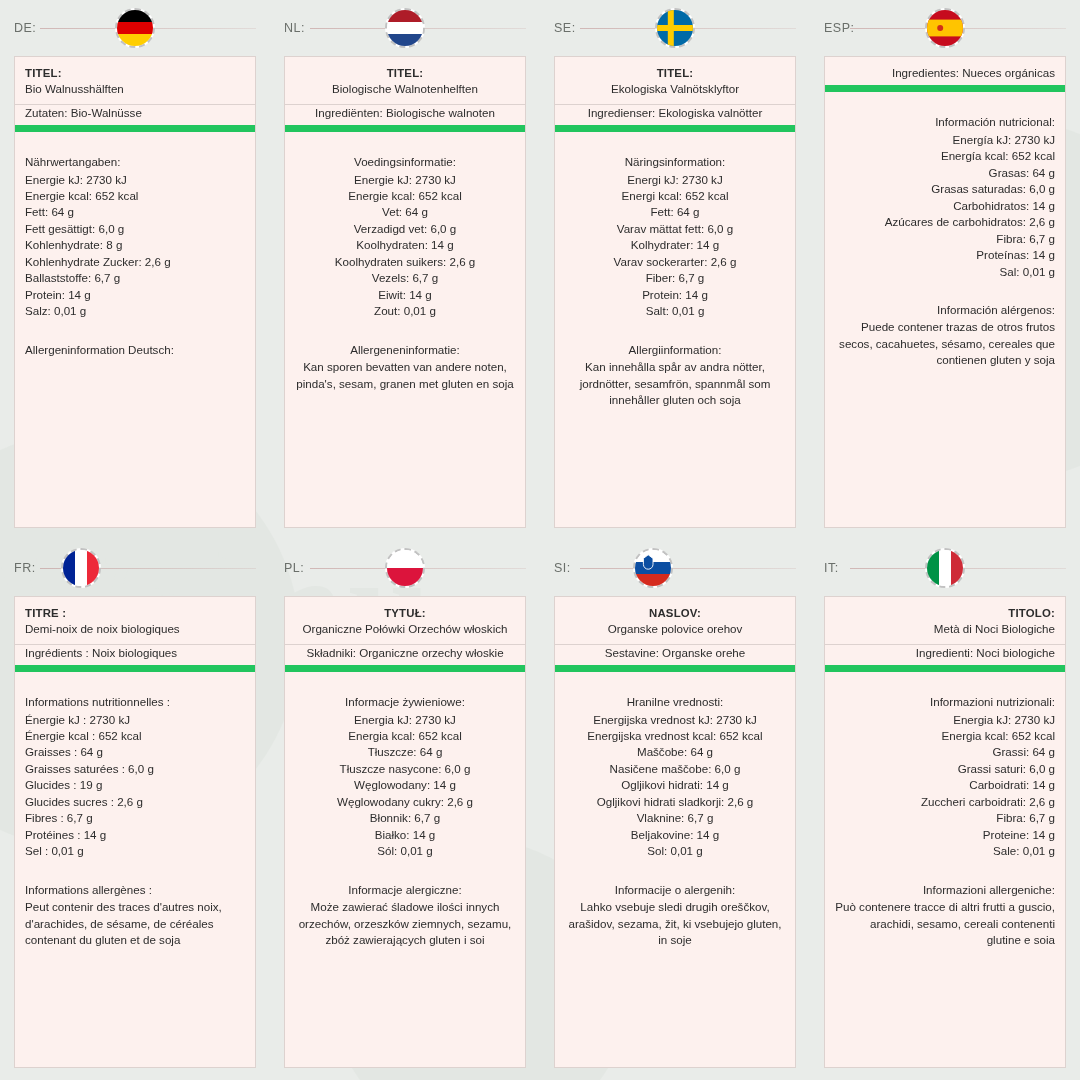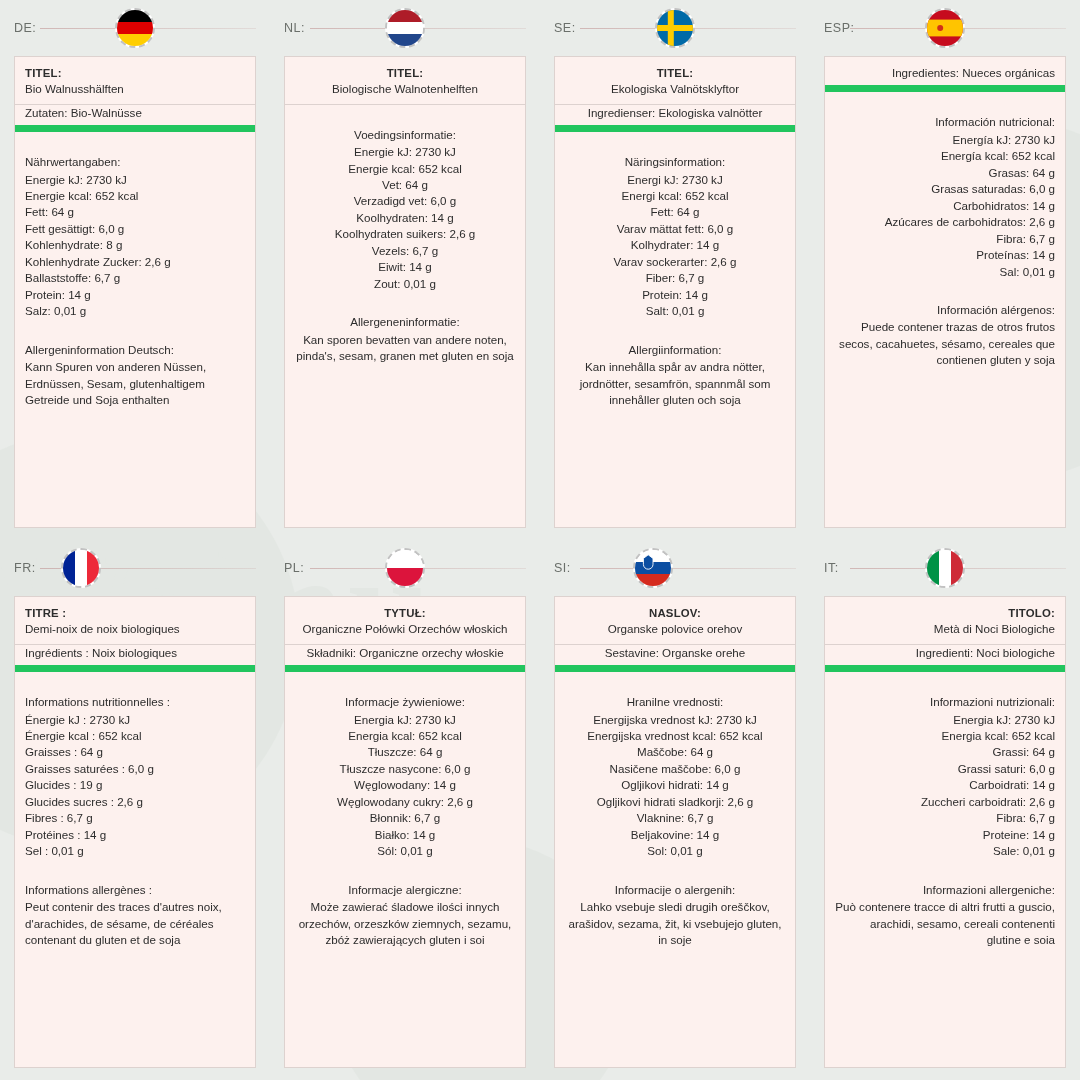--- a/index.html
+++ b/index.html
@@ -174,21 +174,20 @@
         <div>Fett: 64 g</div>
         <div>Fett gesättigt: 6,0 g</div>
         <div>Kohlenhydrate: 8 g</div>
         <div>Kohlenhydrate Zucker: 2,6 g</div>
         <div>Ballaststoffe: 6,7 g</div>
         <div>Protein: 14 g</div>
         <div>Salz: 0,01 g</div>
       </div>
       <div class="block allergen">
         <div class="head">Allergeninformation Deutsch:</div>
-        <div>Kann Spuren von anderen Nüssen, Erdnüssen, Sesam, glutenhaltigem Getreide und Soja enthalten</div>
       </div>
     </div>
   </div>
 
   <div class="cell">
     <div class="flag-row">
       <div class="rule"></div>
       <span class="lang-code">NL:</span>
       <span class="flag">
         <svg viewBox="0 0 60 60">
@@ -196,20 +195,21 @@
             <rect width="60" height="20" y="20" fill="#fff"></rect>
             <rect width="60" height="20" y="40" fill="#21468b"></rect>
           </svg>
       </span>
     </div>
     <div class="card align-center">
       <div class="title-block">
         <div class="title-label">TITEL:</div>
         <div class="title-value">Biologische Walnotenhelften</div>
       </div>
+      <div class="ingredients">Ingrediënten: Biologische walnoten</div>
       <div class="block nutrition">
         <div class="head">Voedingsinformatie:</div>
         <div>Energie kJ: 2730 kJ</div>
         <div>Energie kcal: 652 kcal</div>
         <div>Vet: 64 g</div>
         <div>Verzadigd vet: 6,0 g</div>
         <div>Koolhydraten: 14 g</div>
         <div>Koolhydraten suikers: 2,6 g</div>
         <div>Vezels: 6,7 g</div>
         <div>Eiwit: 14 g</div>

